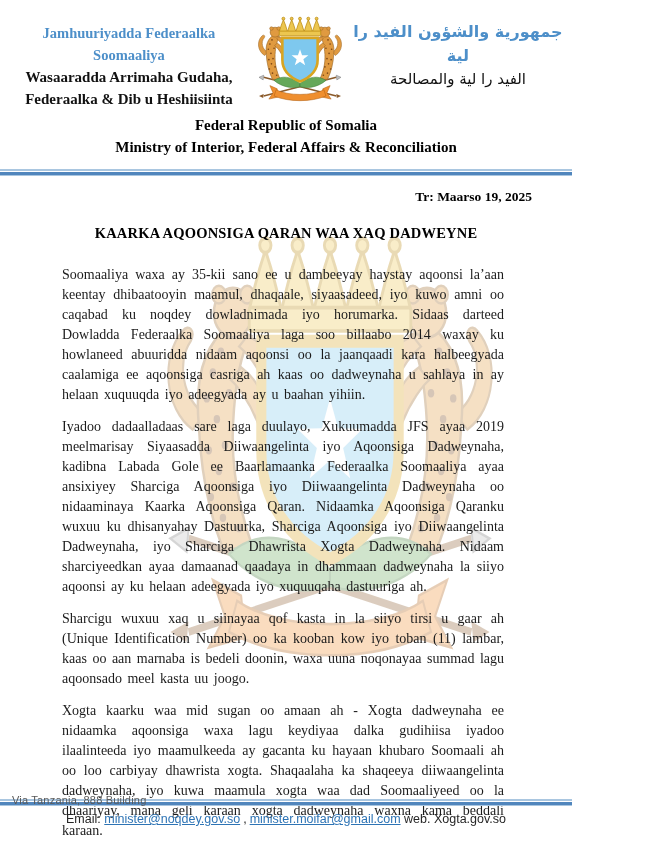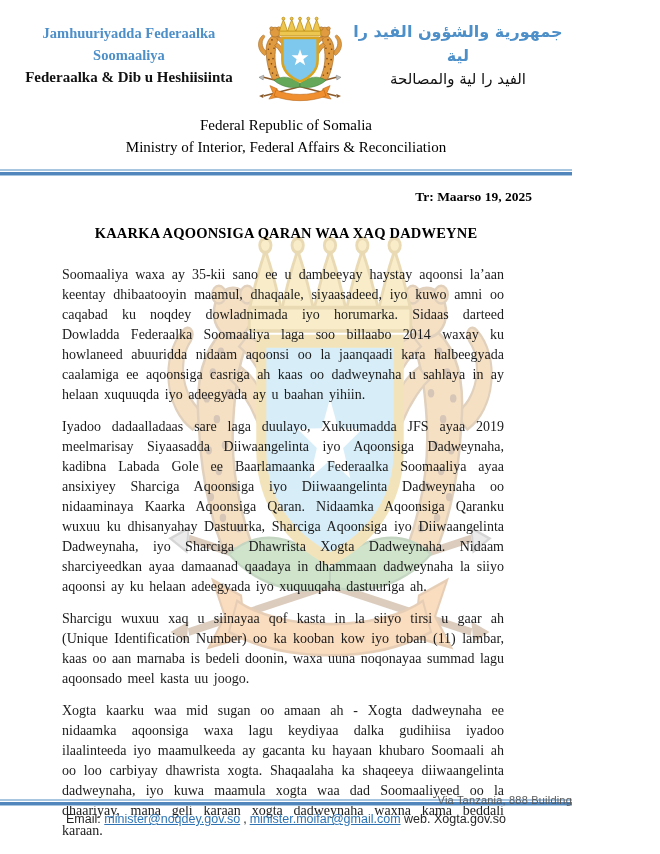--- a/index.html
+++ b/index.html
@@ -19,21 +19,21 @@
   .header { position:relative; z-index:1; display:flex; align-items:flex-start; padding:12px 8px 0 10px; }
   .header-left  { width:276px; text-align:center; padding-top:10px; }
   .hl1 { color:#4d8fc9; font-weight:bold; font-size:14.5px; line-height:22px; }
   .hl2, .hl3 { font-weight:bold; font-size:15px; line-height:22px; color:#111; }
   .header-emblem { flex:1; display:flex; justify-content:center; padding-top:2px; }
   .header-emblem svg { width:104px; height:96px; }
   .header-right { width:246px; text-align:center; direction:rtl; font-family:"DejaVu Sans", sans-serif; padding-top:8px; }
   .ar1 { color:#4d8fc9; font-weight:bold; font-size:16px; line-height:24px; }
   .ar2, .ar3 { font-size:15px; line-height:23px; color:#111; }
 
-  .header-center { position:relative; z-index:1; text-align:center; font-weight:normal; font-size:15px; line-height:1.45; margin-top:5px; color:#000; }
+  .header-center { position:relative; z-index:1; text-align:center; font-weight:bold; font-size:15px; line-height:1.45; margin-top:5px; color:#000; }
 
   .rule {
     height:7px;
     background:linear-gradient(to bottom,
       #a9c6e0 0px, #a9c6e0 1.5px,
       #ffffff 1.5px, #ffffff 3px,
       #5186bd 3px, #5186bd 6px,
       #a9c6e0 6px, #a9c6e0 7px);
   }
   .top-rule { position:relative; z-index:1; margin-top:10px; }
@@ -42,21 +42,21 @@
 
   
   .content { position:relative; z-index:1; margin:0 62px; }
   .doc-title { text-align:center; font-weight:bold; font-size:14.5px; letter-spacing:.2px; margin:20px 0 23px 0; color:#000; }
   .content p { font-size:14px; line-height:20px; text-align:justify; margin:0 6px 12px 0; word-spacing:2px; }
   .lead-bold { font-weight:normal; }
 
   
   .footer { position:absolute; left:0; right:0; top:795px; z-index:1; font-family:"Liberation Sans", sans-serif; }
   .footer-rule-wrap { position:relative; margin-top:4px; }
-  .footer-address { position:absolute; top:-5px; left:0; right:0; text-align:right; font-size:11px; color:#595959; letter-spacing:.2px; }
+  .footer-address { position:absolute; top:-5px; left:12px; right:0; text-align:left; font-size:11px; color:#595959; letter-spacing:.2px; }
   .footer-contact { margin-top:6px; text-align:center; font-size:12.5px; color:#262626; }
   .footer-contact a { color:#2e74b5; text-decoration:underline; cursor:pointer; }
   .sep { padding:0 3px; }
 </style>
 </head>
 <body>
 
 <svg width="0" height="0" style="position:absolute" aria-hidden="true">
   <defs>
     <g id="coa-art">
@@ -126,20 +126,21 @@
 
   <div class="watermark">
     <svg viewBox="0 0 200 185" preserveAspectRatio="none">
         <use href="#coa-art"></use>
       </svg>
   </div>
 
   <div class="header">
     <div class="header-left">
       <div class="hl1">Jamhuuriyadda Federaalka Soomaaliya</div>
+      <div class="hl2">Wasaaradda Arrimaha Gudaha,</div>
       <div class="hl3">Federaalka &amp; Dib u Heshiisiinta</div>
     </div>
     <div class="header-emblem">
       <svg viewBox="0 0 200 185">
           <use href="#coa-art"></use>
         </svg>
     </div>
     <div class="header-right">
       <div class="ar1">جمهورية والشؤون الفيد را لية</div>
       <div class="ar3">الفيد را لية والمصالحة</div>

